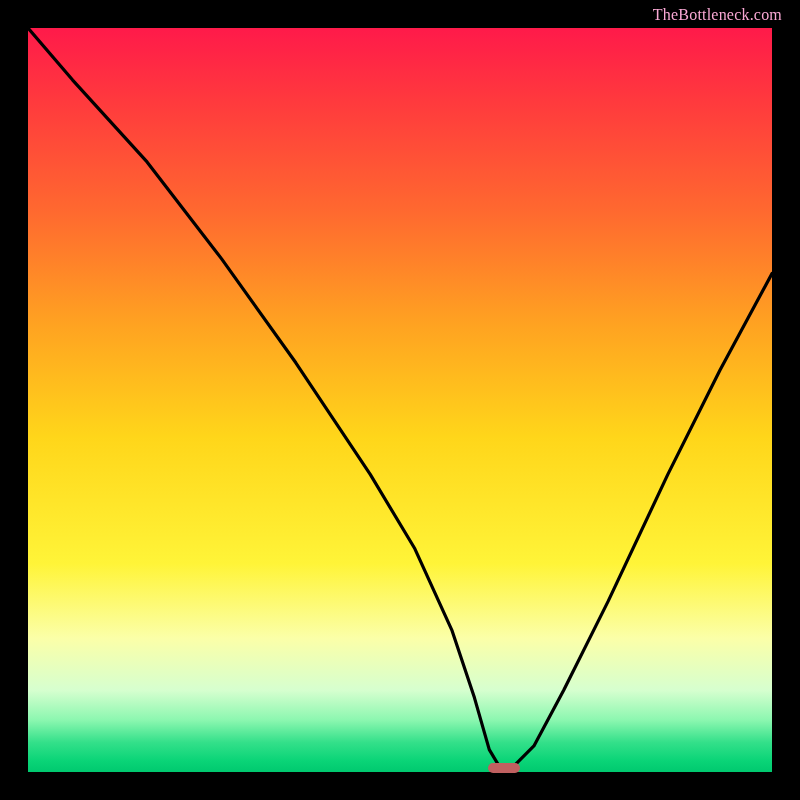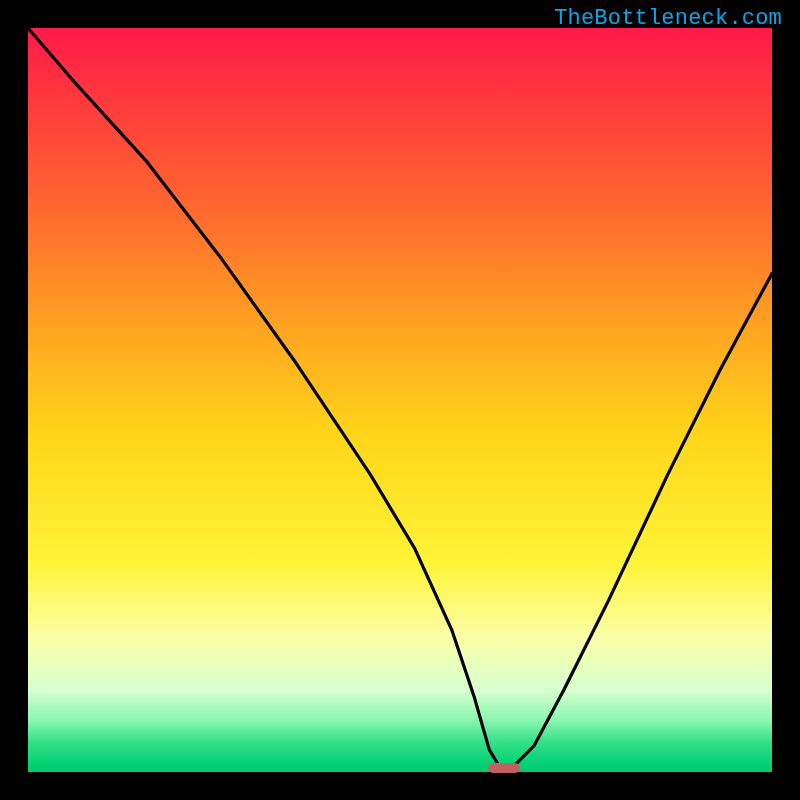--- a/index.html
+++ b/index.html
@@ -35,23 +35,23 @@
       #d6ffcf 89%,
       #8cf7b0 93%,
       #34e08a 96%,
       #0ad477 98.5%,
       #00c96f 100%);
   }
   .watermark {
     position: absolute;
     top: 6px;
     right: 18px;
-    font-family: Liberation Mono, monospace;
-    font-size: 22px;
-    color: #0ea5e9;
+    font-family: Liberation Serif, serif;
+    font-size: 16px;
+    color: #f9a8d4;
     letter-spacing: 0.2px;
     user-select: none;
   }
   .curve {
     position: absolute;
     left: 28px;
     top: 28px;
     width: 744px;
     height: 744px;
     pointer-events: none;

